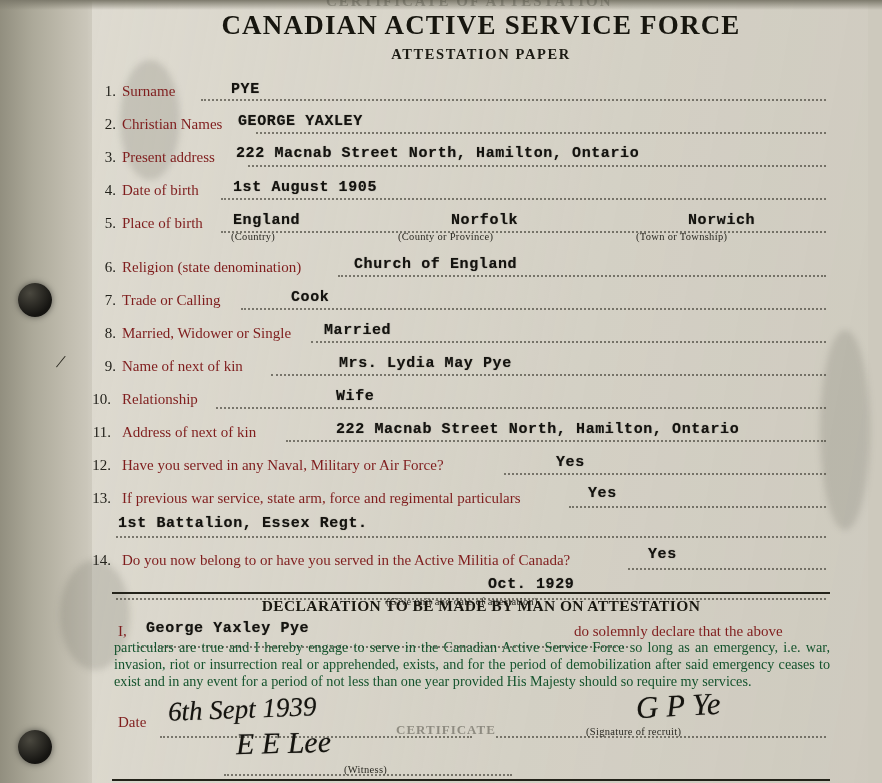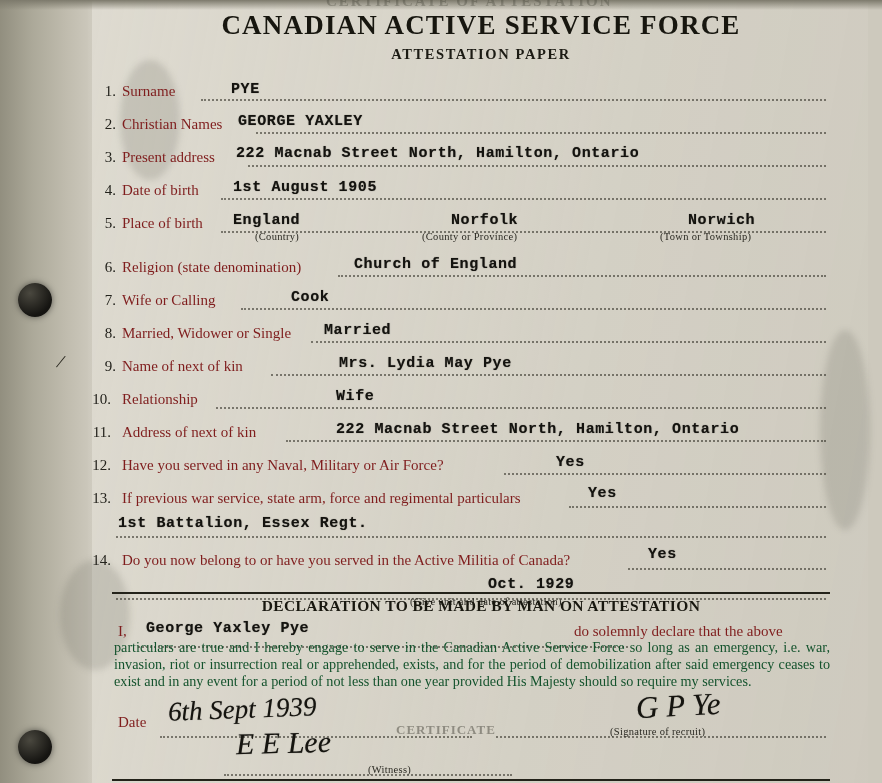--- a/index.html
+++ b/index.html
@@ -119,21 +119,20 @@
     color: #14130f;
     white-space: nowrap;
     text-shadow: 0 0 1px rgba(20,19,15,0.55);
   }
   .smallcap {
     position: absolute;
     font-size: 10.5px;
     color: #2a2922;
     letter-spacing: 0.3px;
     white-space: nowrap;
-    margin-left: 24px;
   }
   .rule {
     position: absolute;
     height: 0;
     border-top: 2px solid #232219;
   }
   .decl-title {
     position: absolute;
     width: 100%;
     text-align: center;
@@ -253,21 +252,21 @@
 
       <div class="row">
         <span class="num" style="left:-6px; top:6px;">6.</span>
         <span class="lbl" style="left:26px; top:6px;">Religion (state denomination)</span>
         <span class="dots" style="left:242px; top:8px; width:488px;"></span>
         <span class="typed" style="left:258px; top:3px;">Church of England</span>
       </div>
 
       <div class="row">
         <span class="num" style="left:-6px; top:6px;">7.</span>
-        <span class="lbl" style="left:26px; top:6px;">Wife or Calling</span>
+        <span class="lbl" style="left:26px; top:6px;">Trade or Calling</span>
         <span class="dots" style="left:145px; top:8px; width:585px;"></span>
         <span class="typed" style="left:195px; top:3px;">Cook</span>
       </div>
 
       <div class="row">
         <span class="num" style="left:-6px; top:6px;">8.</span>
         <span class="lbl" style="left:26px; top:6px;">Married, Widower or Single</span>
         <span class="dots" style="left:215px; top:8px; width:515px;"></span>
         <span class="typed" style="left:228px; top:3px;">Married</span>
       </div>

